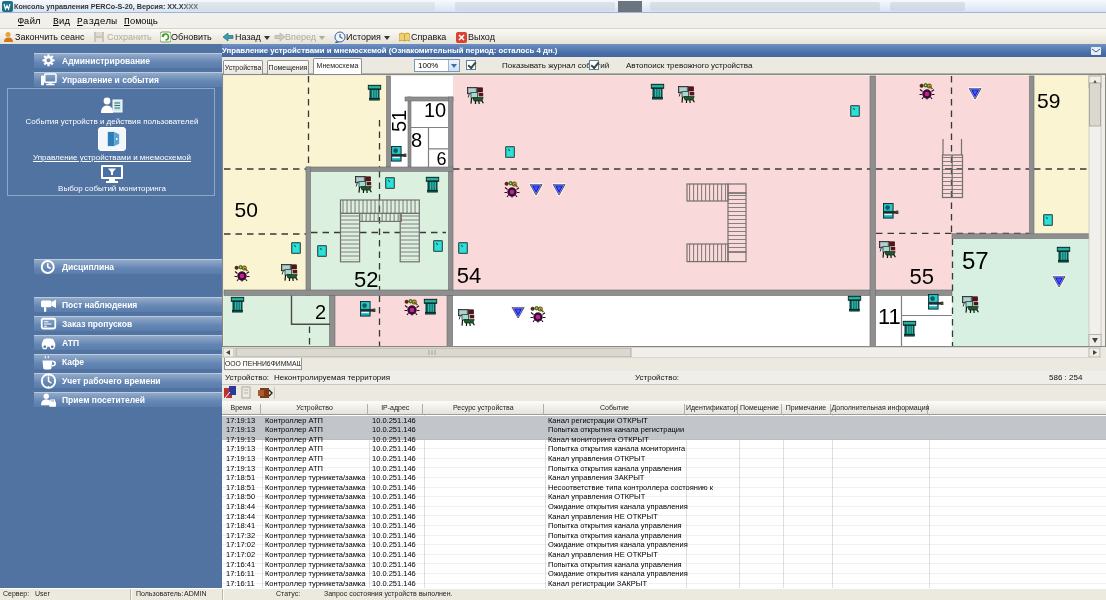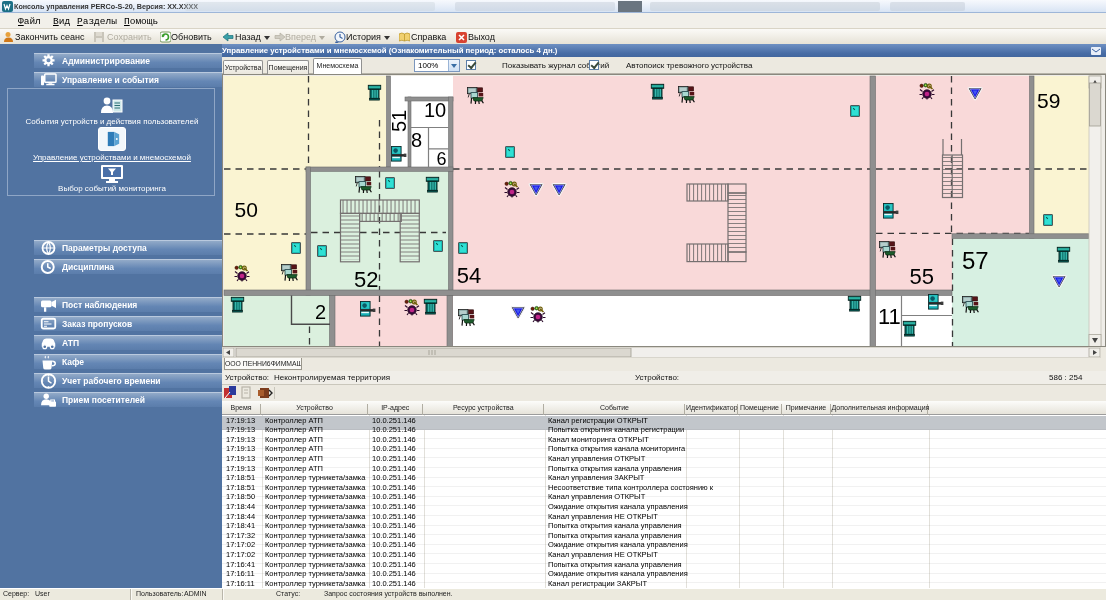--- a/index.html
+++ b/index.html
@@ -46,21 +46,21 @@
 #tabrow2 .t{position:absolute;left:2px;top:0px;width:78px;height:12px;background:#fbfaf7;border:1px solid #9a978c;border-top:none;text-align:center;line-height:11px;color:#222;font-size:6.8px;white-space:nowrap;overflow:hidden;}
 
 #inforow{left:222px;top:371px;width:884px;height:14px;background:#f0eee8;border-bottom:1px solid #cac7bc;font-size:8px;color:#111;}
 #inforow span{position:absolute;top:2px;}
 
 #mtb{left:222px;top:385px;width:884px;height:16px;background:#ece9e0;}
 
 #evtable{left:222px;top:401px;width:884px;height:187px;background:#fff;font-size:7.5px;overflow:hidden;}
 #thead{position:absolute;left:0;top:0;width:884px;height:14px;background:linear-gradient(#fcfcfa,#e6e3da);border-bottom:1px solid #9c9c9c;font-size:7.2px;white-space:nowrap;}
 #thead div{position:absolute;top:3px;text-align:center;color:#222;border-right:1px solid #b0ada2;height:11px;font-size:7px;}
-.row{position:absolute;left:0;width:884px;height:14px;border-bottom:1px solid rgba(120,120,120,0.10);}
+.row{position:absolute;left:0;width:884px;height:24px;border-bottom:1px solid rgba(120,120,120,0.10);}
 .row span{position:absolute;top:0px;white-space:nowrap;}
 .row.sel{background:#c2c6cb;}
 .gl{position:absolute;top:14px;width:1px;height:173px;background:#e2e0da;}
 
 #statusbar{left:0;top:588px;width:1106px;height:12px;background:#eceade;border-top:1px solid #fff;font-size:7px;color:#222;}
 #statusbar span{position:absolute;top:1px;}
 .sbdiv{position:absolute;top:0px;width:2px;height:12px;border-left:1px solid #b9b6aa;border-right:1px solid #fbfaf5;}
 </style></head>
 <body>
 <div id="page">
@@ -166,28 +166,20 @@
     </div>
     <div class="itxt" style="top:64px;text-decoration:underline">Управление устройствами и мнемосхемой</div>
     <svg class="abs" style="left:92px;top:75px" width="24" height="20" viewBox="0 0 24 20">
           <rect x="1" y="1" width="22" height="14" rx="1" fill="#fff"></rect>
           <rect x="3" y="3" width="18" height="10" fill="#4a70a8"></rect>
           <path d="M8 4.5 L16 4.5 L13 8 L13 11 L11 11 L11 8 Z" fill="#fff"></path>
           <rect x="9" y="15" width="6" height="2" fill="#fff"></rect>
           <rect x="6" y="17" width="12" height="2" fill="#fff"></rect>
         </svg>
     <div class="itxt" style="top:95px">Выбор событий мониторинга</div>
-  </div>
-  <div class="shead" style="top:196px">
-        <span class="lbl">Параметры доступа</span>
-        <span class="chev">»</span>
-    <svg class="sicon" viewBox="0 0 24 24">
-          <circle cx="12" cy="12" r="8" fill="none" stroke="#fff" stroke-width="2.4"></circle>
-          <path d="M4 12 H20 M12 4 Q7 12 12 20 Q17 12 12 4" fill="none" stroke="#fff" stroke-width="1.6"></path>
-        </svg>
   </div>
   <div class="shead" style="top:215px">
         <span class="lbl">Дисциплина</span>
         <span class="chev">»</span>
     <svg class="sicon" viewBox="0 0 24 24">
           <circle cx="11" cy="12" r="8" fill="none" stroke="#fff" stroke-width="2.6"></circle>
           <path d="M11 7 V12 L15 14" stroke="#fff" stroke-width="2" fill="none"></path>
         </svg>
   </div>
   <div class="shead" style="top:253px">

